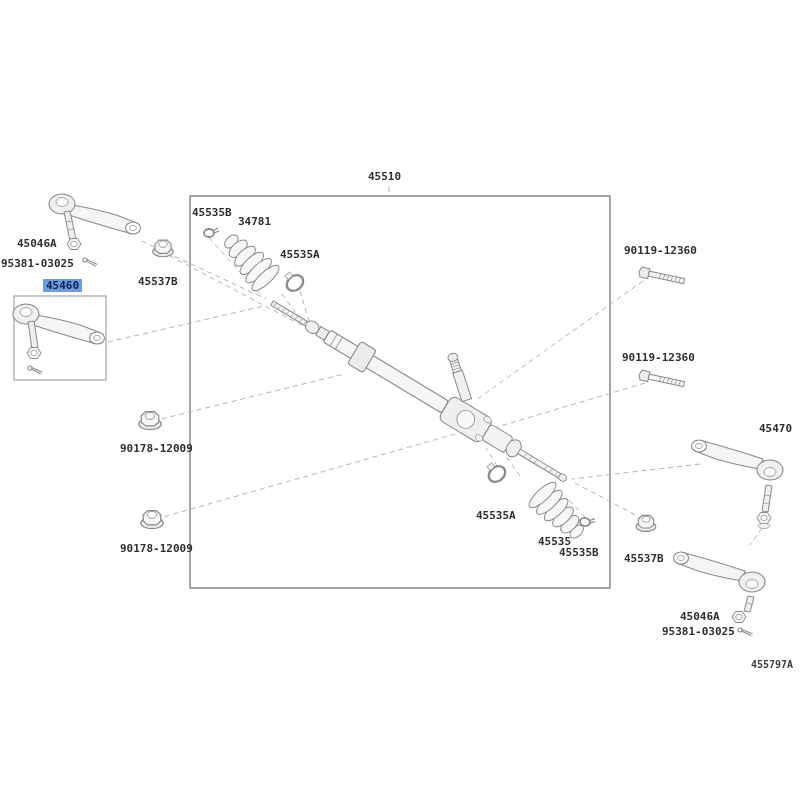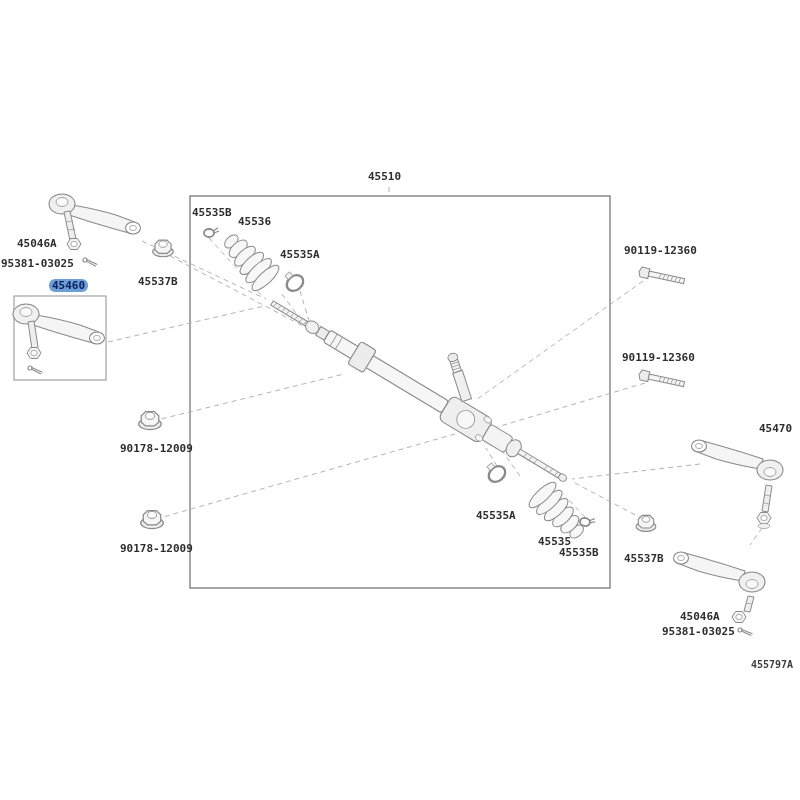--- a/index.html
+++ b/index.html
@@ -192,25 +192,25 @@
       <use href="#tierod" transform="translate(752,586) scale(-1,-1)"></use>
       <polygon points="748,596 754,597 750,612 744,611" fill="#eeeeee" stroke="#8a8a8a" stroke-width="1"></polygon>
       <line x1="746" y1="603" x2="752" y2="604" stroke="#9a9a9a" stroke-width="0.8"></line>
     </g>
     <use href="#hexnut" transform="translate(739,617)"></use>
     <use href="#cotterpin" transform="translate(740,630) rotate(10)"></use>
   </svg>
 
   <div class="plabel" style="left:368px;top:170px;">45510</div>
   <div class="plabel" style="left:192px;top:206px;">45535B</div>
-  <div class="plabel" style="left:238px;top:215px;">45536</div>
+  <div class="plabel" style="left:238px;top:215px;">34781</div>
   <div class="plabel" style="left:280px;top:248px;">45535A</div>
   <div class="plabel" style="left:17px;top:237px;">45046A</div>
   <div class="plabel" style="left:1px;top:257px;">95381-03025</div>
-  <div class="plabel selected" style="left:49px;top:279px;border-radius:6px;">45460</div>
+  <div class="plabel selected" style="left:43px;top:279px;">45460</div>
   <div class="plabel" style="left:138px;top:275px;">45537B</div>
   <div class="plabel" style="left:624px;top:244px;">90119-12360</div>
   <div class="plabel" style="left:622px;top:351px;">90119-12360</div>
   <div class="plabel" style="left:732px;top:422px;margin-left:27px;">45470</div>
   <div class="plabel" style="left:120px;top:442px;">90178-12009</div>
   <div class="plabel" style="left:120px;top:542px;">90178-12009</div>
   <div class="plabel" style="left:476px;top:509px;">45535A</div>
   <div class="plabel" style="left:518px;top:535px;margin-left:20px;">45535</div>
   <div class="plabel" style="left:559px;top:546px;">45535B</div>
   <div class="plabel" style="left:624px;top:552px;">45537B</div>

